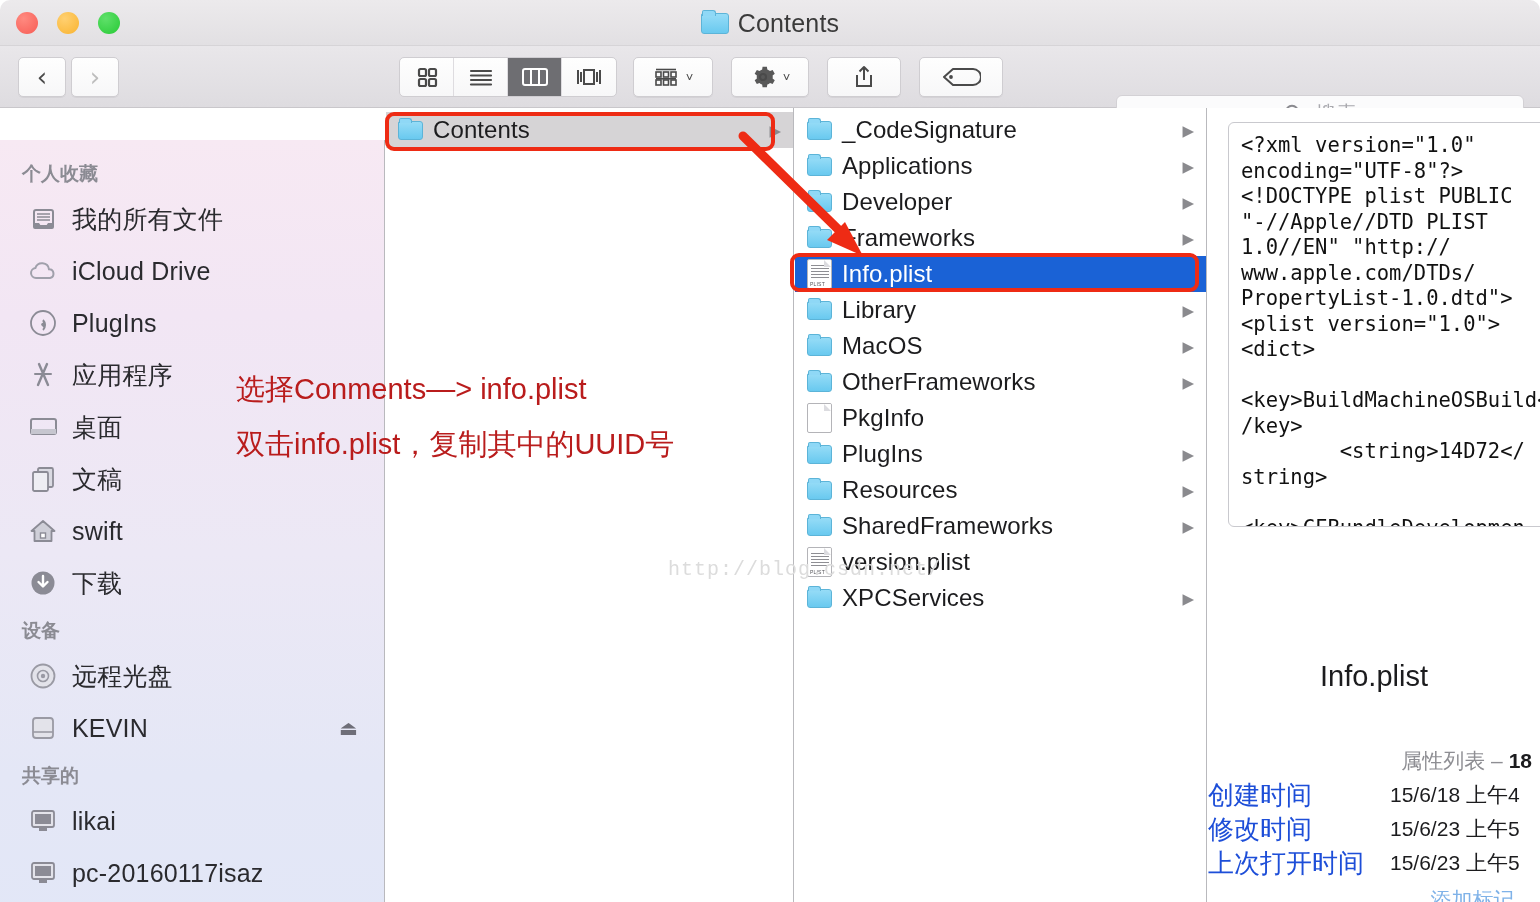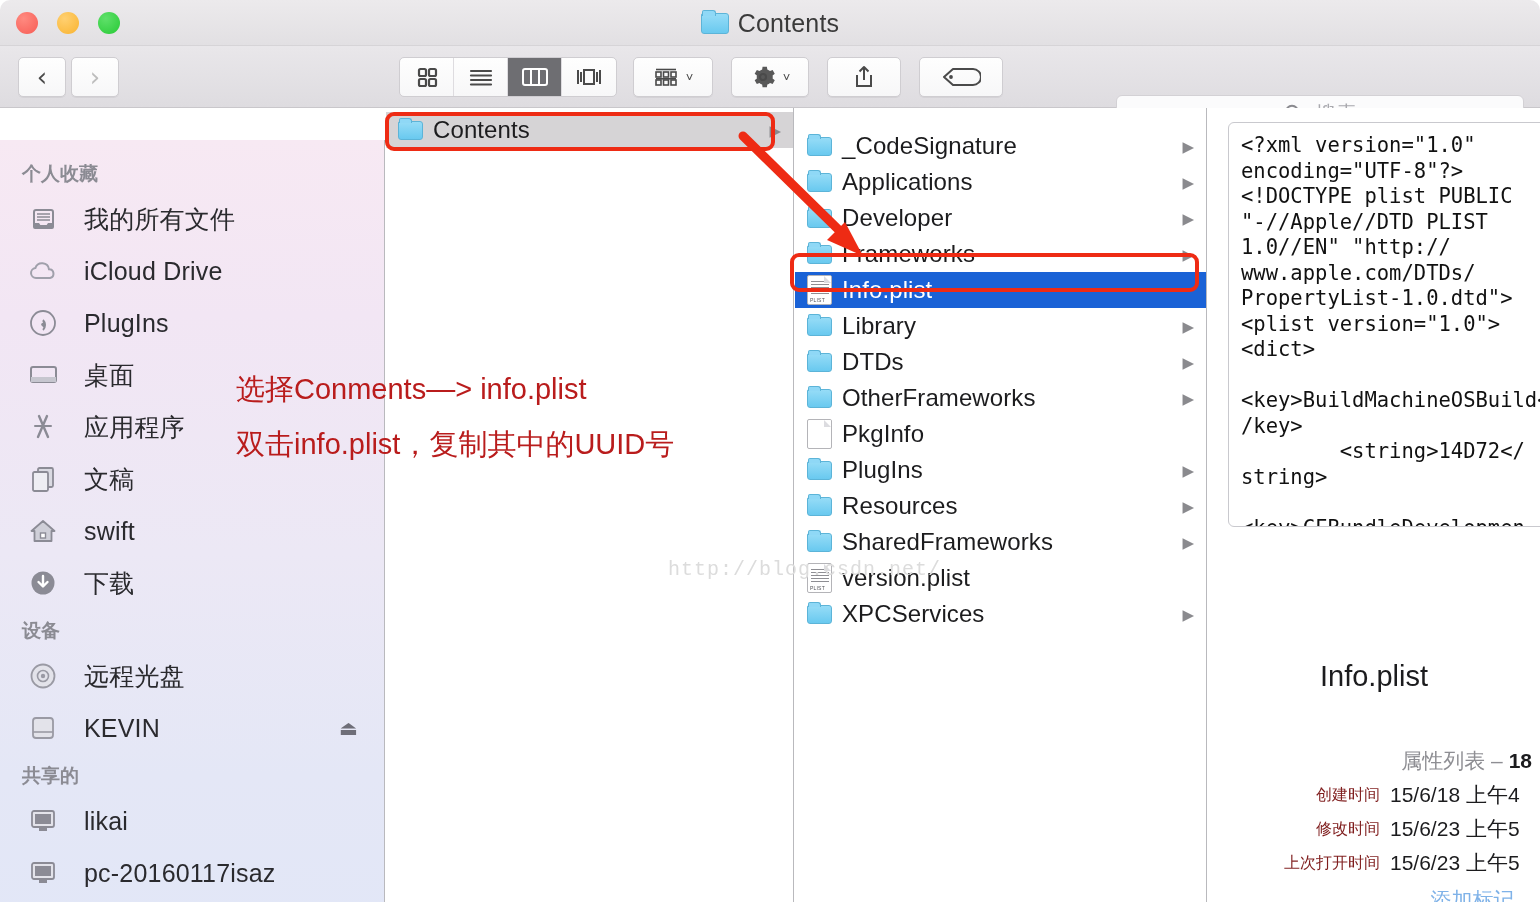--- a/index.html
+++ b/index.html
@@ -94,21 +94,21 @@
 
   
   #sidebar {
     position: absolute; left: 0; top: 0; width: 385px; height: 794px;
     background: linear-gradient(to bottom, #f7e9f3 0%, #f2e6f4 22%, #ece8f5 52%, #e4e7f6 80%, #e2e7f7 100%);
     border-right: 1px solid #b9b9bd;
     padding-top: 12px;
     margin-top: 32px;
   }
   .sb-head { font-size: 19px; font-weight: bold; color: #8b8b93; padding: 9px 0 6px 22px; }
-  .sb-item { height: 52px; display: flex; align-items: center; padding-left: 28px; gap: 26px; position: relative; }
+  .sb-item { height: 52px; display: flex; align-items: center; padding-left: 28px; gap: 14px; position: relative; }
   .sb-label { font-size: 25px; color: #2a2a2e; letter-spacing: .2px; }
   .sb-icon { width: 30px; height: 30px; flex: none; display: flex; align-items: center; justify-content: center; color: #8b8b95; }
   .eject { position: absolute; right: 26px; font-size: 20px; color: #6e6e78; }
 
   
   #col1 { position: absolute; left: 386px; top: 0; width: 408px; height: 794px; background: #fff; border-right: 1px solid #b9b9bd; }
   #col2 { position: absolute; left: 795px; top: 0; width: 412px; height: 794px; background: #fff; border-right: 1px solid #b9b9bd; }
   #preview { position: absolute; left: 1208px; top: 0; width: 332px; height: 794px; background: #fff; }
 
   .row { height: 36px; display: flex; align-items: center; padding-left: 12px; gap: 10px; position: relative; }
@@ -135,21 +135,21 @@
     padding: 10px 0 0 12px; overflow: hidden;
   }
   #xmltext {
     font-family: "DejaVu Sans Mono", "Liberation Mono", monospace;
     font-size: 20.5px; line-height: 25.5px; color: #111; white-space: pre;
   }
   #pv-name { position: absolute; left: 0; top: 552px; width: 332px; text-align: center;
              font-size: 29px; color: #1c1c1e; }
   #meta { position: absolute; left: 0; top: 636px; width: 332px; }
   .meta-row { display: flex; gap: 10px; height: 34px; align-items: center; }
-  .meta-key { width: 172px; text-align: right; font-size: 16px; color: #7f1d1d; white-space: nowrap; }
+  .meta-key { width: 172px; font-size: 26px; color: #1d4ed8; white-space: nowrap; }
   .meta-val { font-size: 21px; color: #1c1c1e; white-space: nowrap; }
   .meta-kind { text-align: right; width: 332px; padding-right: 8px; font-size: 21px;
                color: #8e8e93; height: 34px; line-height: 34px; }
   .meta-kind b { color: #1c1c1e; font-weight: bold; }
   #addtag { width: 332px; text-align: right; padding-right: 8px; margin-top: 6px;
             font-size: 21px; color: #7fb2e8; }
 
   
   .anno-box { position: absolute; border: 4px solid #ee2b14; border-radius: 9px; pointer-events: none; }
   #anno-contents { left: 385px; top: 112px; width: 390px; height: 39px; }
@@ -308,36 +308,36 @@
             <path d="M14 21a7 7 0 000-10" fill="none" stroke="#8b8b95" stroke-width="1.8"></path>
             <path d="M14 18a4 4 0 000-6" fill="none" stroke="#8b8b95" stroke-width="1.8"></path>
             <circle cx="14" cy="15.5" r="1.8" fill="#8b8b95"></circle>
           </svg>
         </span>
         <span class="sb-label">PlugIns</span>
       </div>
 
       <div class="sb-item">
         <span class="sb-icon">
+          <svg width="28" height="28" viewBox="0 0 28 28">
+            <path d="M10 3l9 21M18 3L9 24" stroke="#8b8b95" stroke-width="2.4" fill="none" stroke-linecap="round"></path>
+            <line x1="6" y1="13" x2="22" y2="13" stroke="#8b8b95" stroke-width="2" stroke-linecap="round"></line>
+          </svg>
+        </span>
+        <span class="sb-label">应用程序</span>
+      </div>
+
+      <div class="sb-item">
+        <span class="sb-icon">
           <svg width="29" height="24" viewBox="0 0 29 24">
             <rect x="2" y="4" width="25" height="15" rx="2" fill="none" stroke="#8b8b95" stroke-width="2"></rect>
             <rect x="2" y="14" width="25" height="5" fill="#c6c6cf"></rect>
           </svg>
         </span>
         <span class="sb-label">桌面</span>
-      </div>
-
-      <div class="sb-item">
-        <span class="sb-icon">
-          <svg width="28" height="28" viewBox="0 0 28 28">
-            <path d="M10 3l9 21M18 3L9 24" stroke="#8b8b95" stroke-width="2.4" fill="none" stroke-linecap="round"></path>
-            <line x1="6" y1="13" x2="22" y2="13" stroke="#8b8b95" stroke-width="2" stroke-linecap="round"></line>
-          </svg>
-        </span>
-        <span class="sb-label">应用程序</span>
       </div>
 
       <div class="sb-item">
         <span class="sb-icon">
           <svg width="27" height="28" viewBox="0 0 27 28">
             <rect x="8" y="3" width="15" height="19" rx="1.5" fill="#dadae2" stroke="#8b8b95" stroke-width="1.8"></rect>
             <rect x="3" y="7" width="15" height="19" rx="1.5" fill="#eeeef3" stroke="#8b8b95" stroke-width="1.8"></rect>
           </svg>
         </span>
         <span class="sb-label">文稿</span>
@@ -414,21 +414,21 @@
 
     <div id="col1">
       <div class="row sel-inactive" style="margin-top:4px;">
         <span class="folder sm"></span>
         <span class="row-label">Contents</span>
         <span class="disc">▶</span>
       </div>
     </div>
 
     <div id="col2">
-      <div class="row" style="margin-top:20px;">
+      <div class="row" style="margin-top:4px;">
         <span class="folder sm"></span>
         <span class="row-label">_CodeSignature</span>
         <span class="disc">▶</span>
       </div>
       <div class="row">
         <span class="folder sm"></span>
         <span class="row-label">Applications</span>
         <span class="disc">▶</span>
       </div>
       <div class="row">
@@ -448,21 +448,21 @@
         </span>
         <span class="row-label">Info.plist</span>
       </div>
       <div class="row">
         <span class="folder sm"></span>
         <span class="row-label">Library</span>
         <span class="disc">▶</span>
       </div>
       <div class="row">
         <span class="folder sm"></span>
-        <span class="row-label">DTDs</span>
+        <span class="row-label">MacOS</span>
         <span class="disc">▶</span>
       </div>
       <div class="row">
         <span class="folder sm"></span>
         <span class="row-label">OtherFrameworks</span>
         <span class="disc">▶</span>
       </div>
       <div class="row">
         <span class="docicon plain"></span>
         <span class="row-label">PkgInfo</span>

